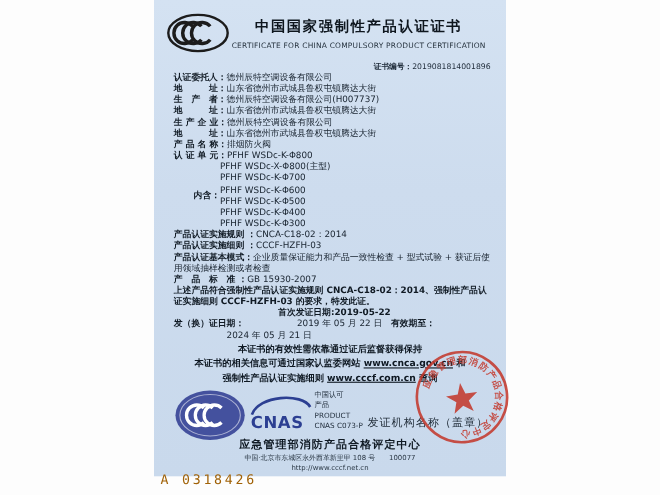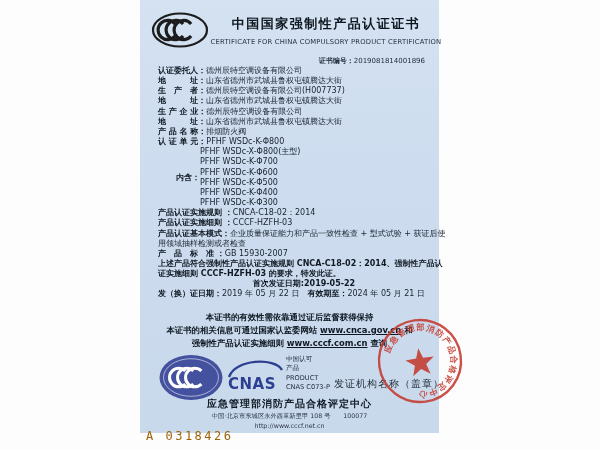--- a/index.html
+++ b/index.html
@@ -3,24 +3,23 @@
 <meta charset="utf-8">
 <style>
   html,body{margin:0;padding:0;}
   body{
     width:600px;height:450px;background:#fdfdfd;
     font-family:"DejaVu Sans","Liberation Sans",sans-serif;
     -webkit-font-smoothing:antialiased;
   }
   .canvas{position:relative;width:600px;height:450px;background:#fdfdfd;overflow:hidden;}
   .page{
-    position:absolute;left:140px;top:0;width:289px;height:433px;
+    position:absolute;left:140px;top:0;width:320px;height:433px;
     background:linear-gradient(180deg,#d4e2f2 0%,#cddcee 40%,#c9d9ec 100%);
     color:#1e2c3c;
-    padding-left:10px;
   }
   
   .hdr-logo{position:absolute;left:10px;top:11px;}
   .titles{position:absolute;left:62px;top:15px;width:248px;text-align:center;}
   .title{font-size:13px;font-weight:bold;letter-spacing:1.5px;color:#0e161e;}
   .subtitle{font-size:6.8px;margin-top:5px;color:#26333f;letter-spacing:0.2px;white-space:nowrap;}
   .certno{position:absolute;top:56px;right:14px;font-size:7px;color:#1d2a38;}
   .certno b{font-weight:bold;}
   
   .bodyblock{position:absolute;left:18px;top:66px;width:292px;font-size:8px;line-height:10.15px;color:#17222e;}
@@ -28,21 +27,21 @@
   .frow .lbl{font-weight:bold;white-space:pre;color:#0f1923;}
   .frow .val{white-space:pre;}
   .incwrap{display:flex;align-items:center;}
   .incwrap .lbl{font-weight:bold;white-space:pre;margin-left:18px;color:#0f1923;}
   .incmodels div{white-space:pre;}
   .bodyblock p{margin:0;}
   .bodyblock p .lbl{font-weight:bold;color:#0f1923;}
   .statement{font-weight:bold;color:#101a24;}
   .centerline{text-align:center;font-weight:bold;color:#0f1923;}
   .issueline{font-weight:bold;color:#0f1923;}
-  .issueline .val{font-weight:normal;color:#17222e;}
+  .issueline .val{font-weight:normal;color:#17222e;margin-left:48px;}
   
   .notices{position:absolute;left:0;top:311px;width:100%;text-align:center;
     font-size:8.4px;line-height:12.8px;font-weight:bold;color:#0e1822;}
   .notices .url{text-decoration:underline;font-weight:bold;}
   
   .logorow{position:absolute;left:0;top:352px;width:100%;height:50px;}
   .ccc-bottom{position:absolute;left:18px;top:2px;}
   .cnas-logo{position:absolute;left:86px;top:4px;}
   .cnas-text{position:absolute;left:146px;top:3px;font-size:6.6px;line-height:9.4px;color:#1d2a38;}
   .issuer-label{position:absolute;left:194px;top:25px;font-size:10px;color:#222e3a;letter-spacing:1px;white-space:nowrap;}

